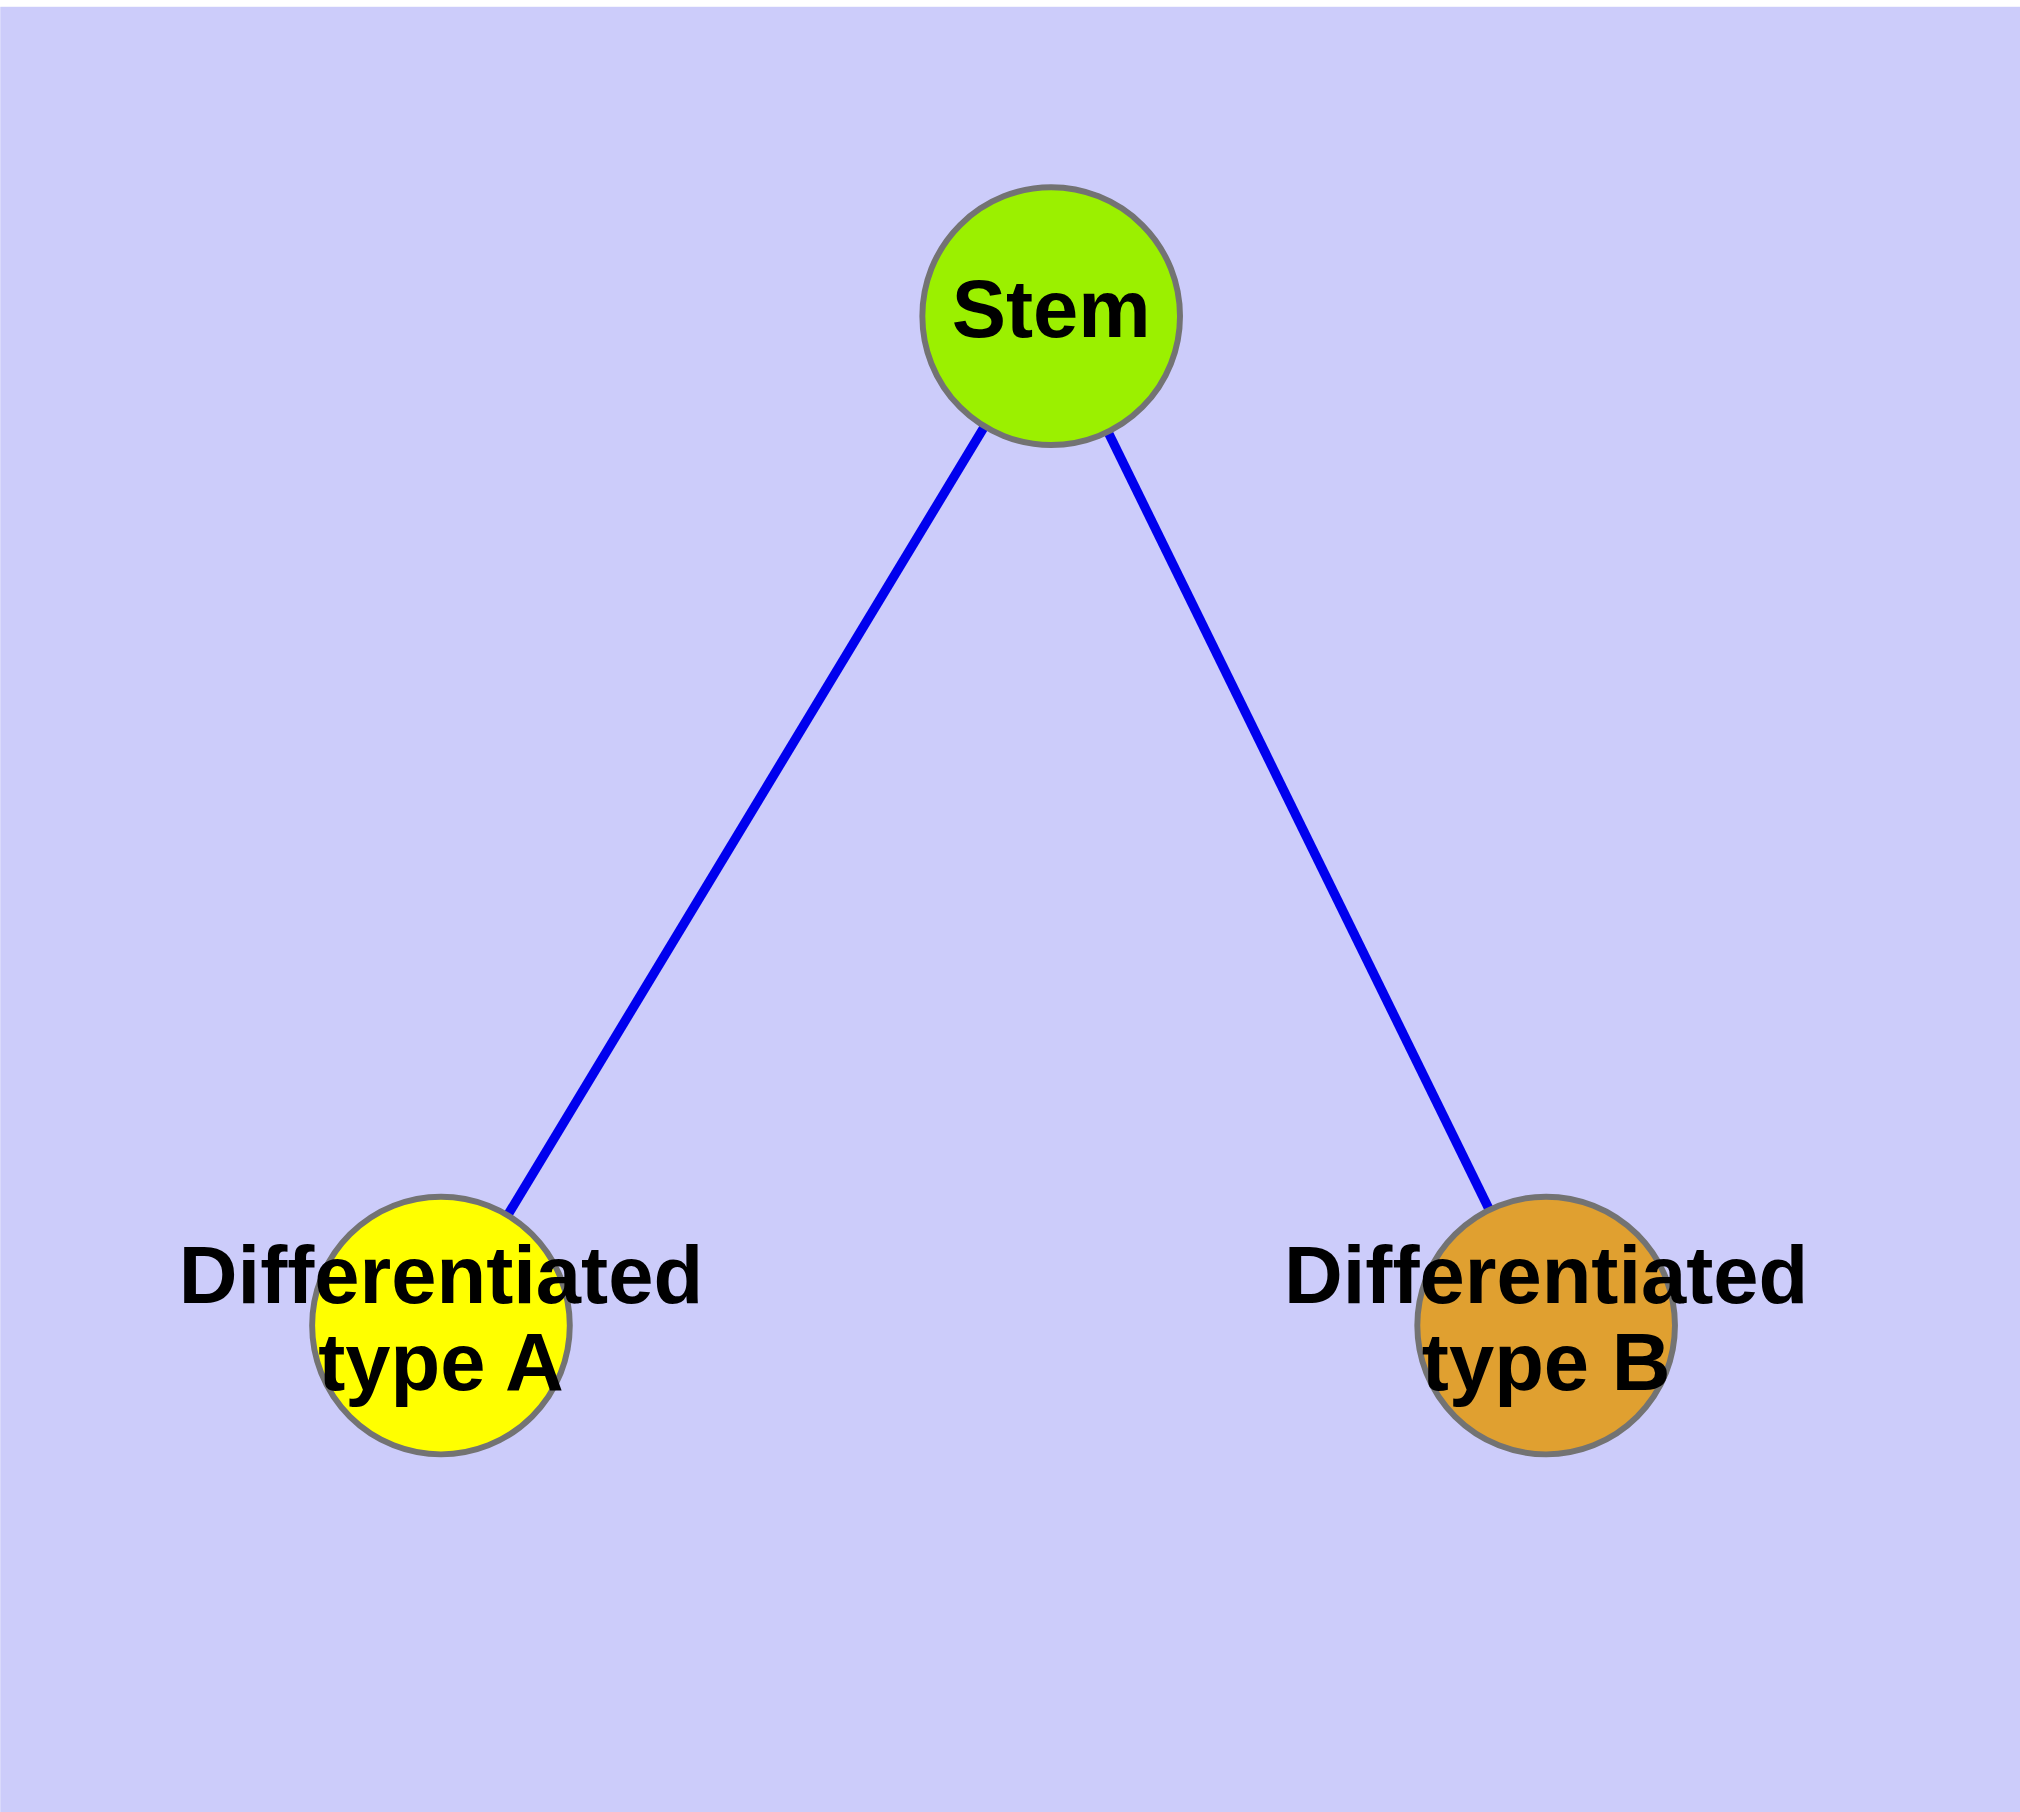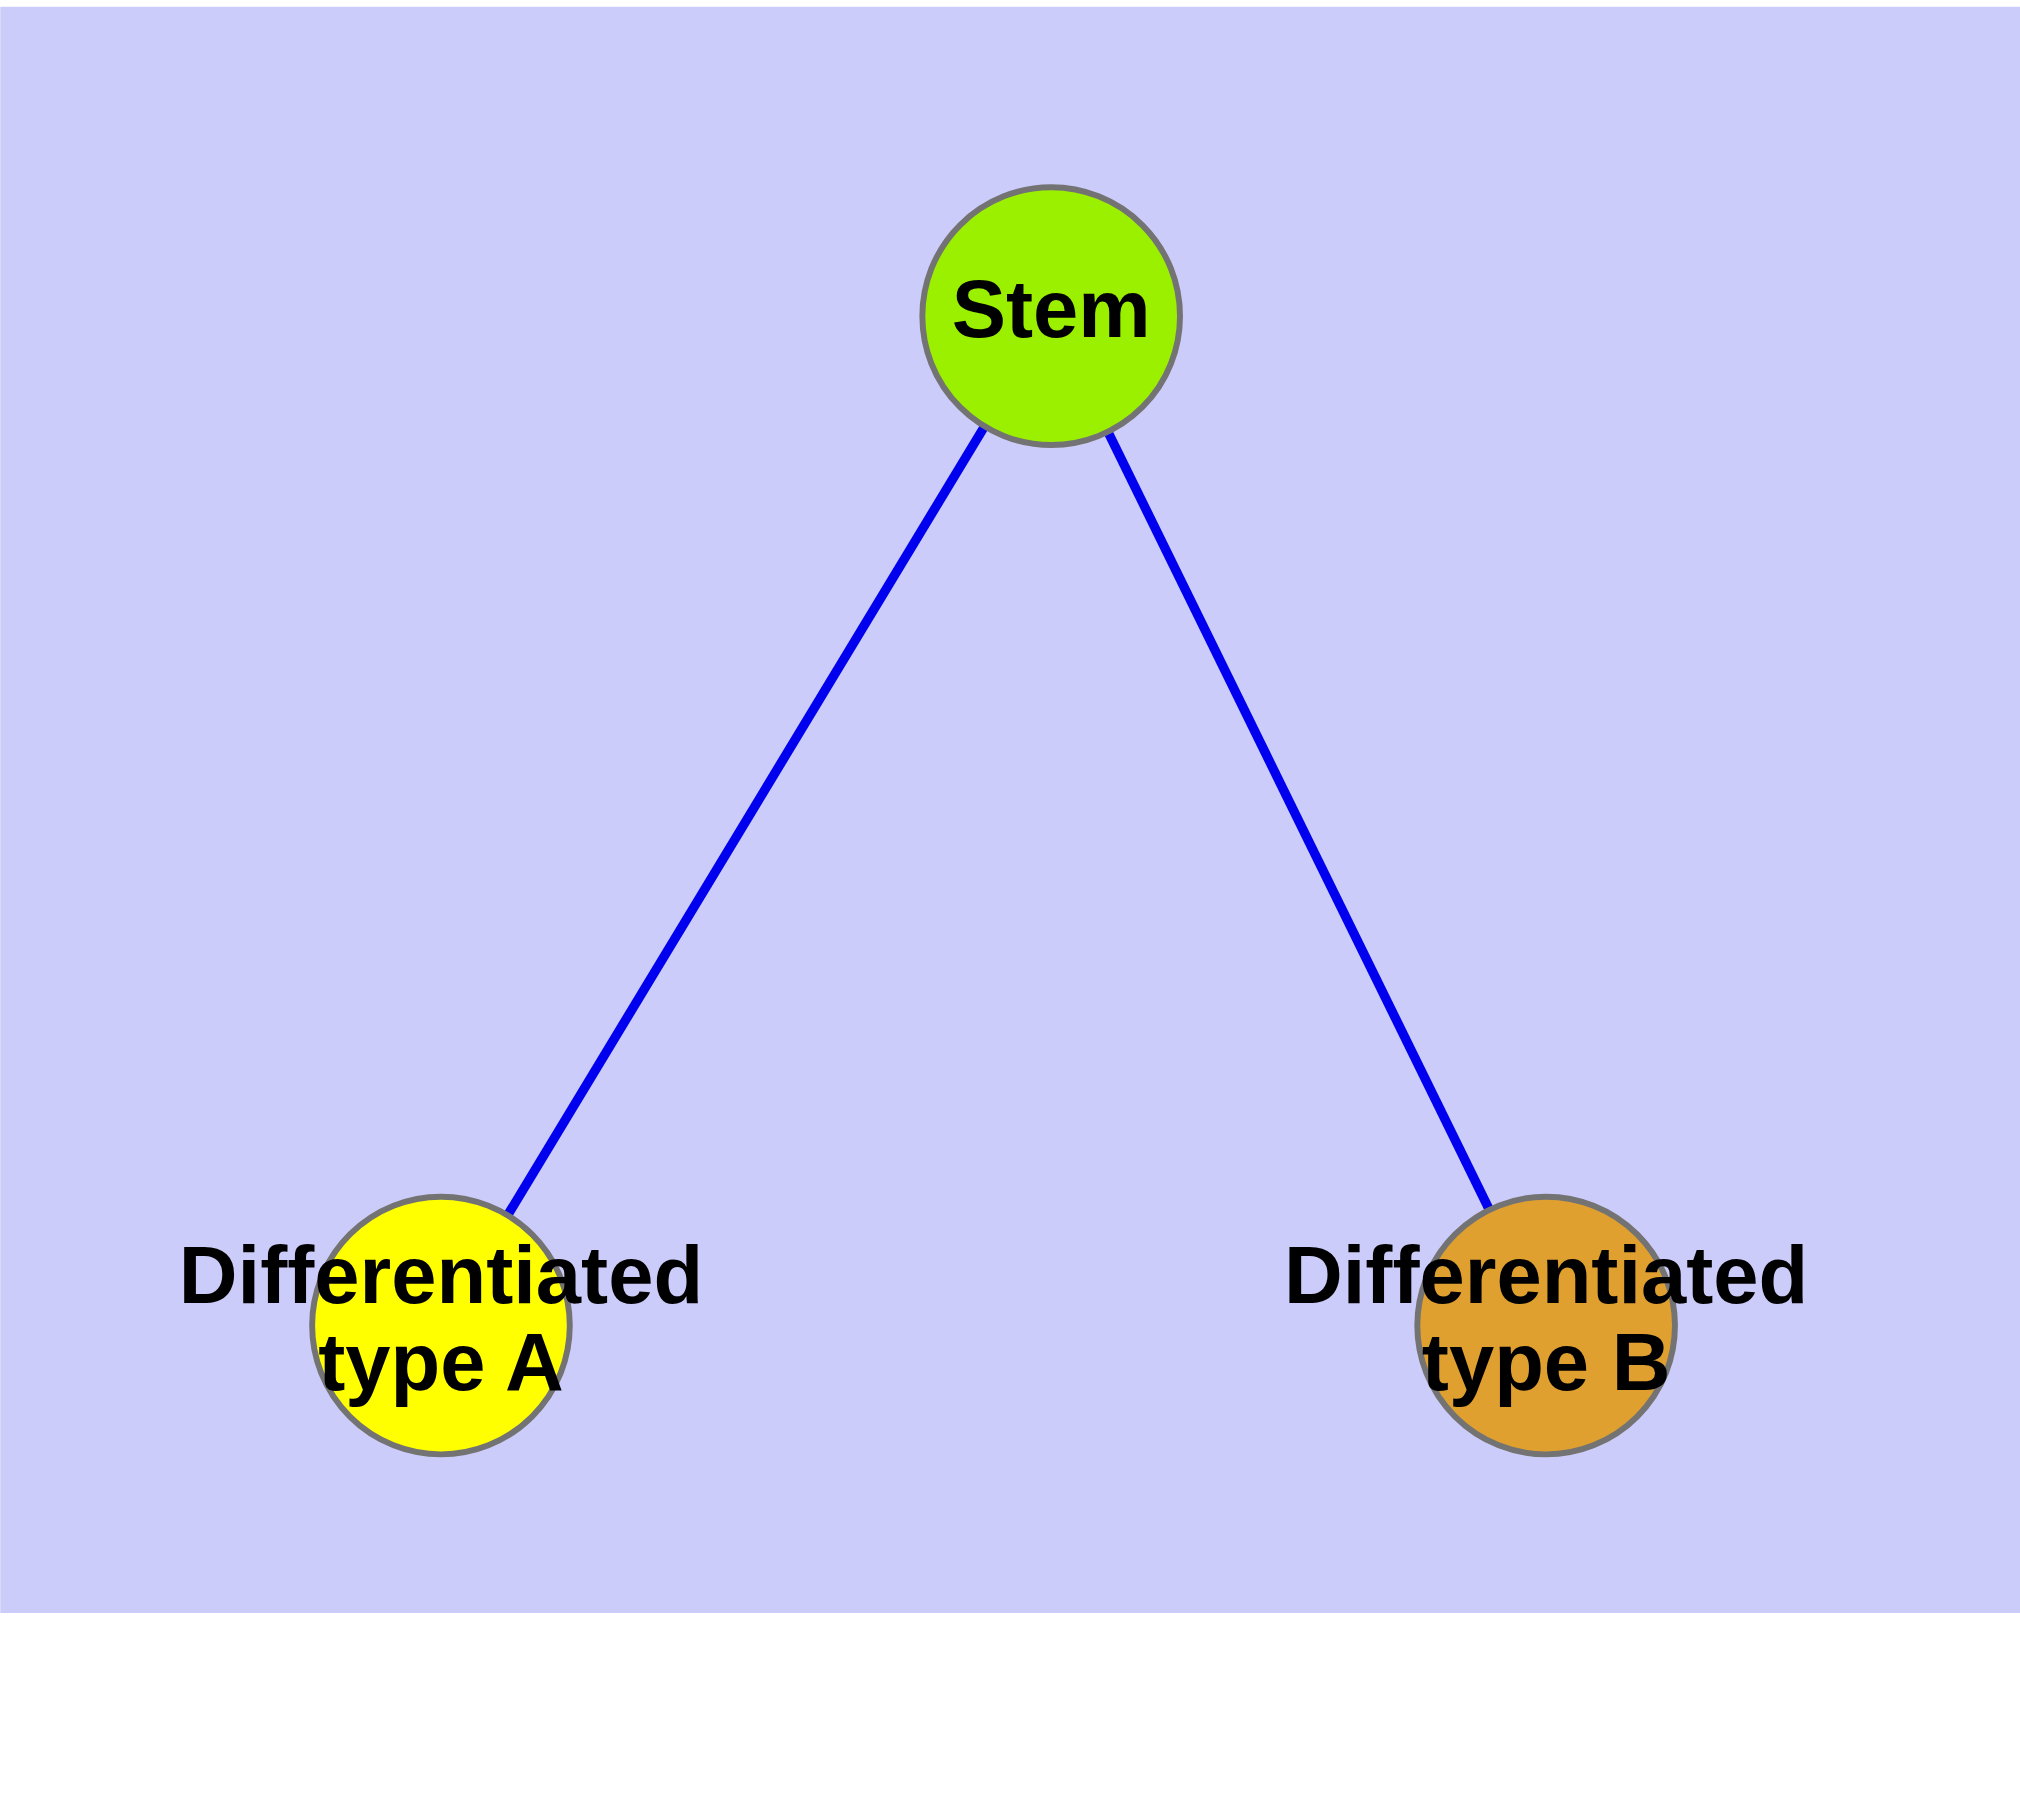--- a/index.html
+++ b/index.html
@@ -36,21 +36,21 @@
   .node-circle {
     stroke-width: 7;
   }
   .edge-line {
     stroke-linecap: butt;
   }
 </style>
 </head>
 <body>
 
-<div id="canvas" style="width: 2021px; height: 1613px;">
+<div id="canvas" style="width: 2021px; height: 1812px;">
   <svg id="graph-svg" viewBox="0 0 2384 2138" xmlns="http://www.w3.org/2000/svg">
 
     <rect id="bg-top-strip" x="0" y="0" width="2384" height="8" fill="#ffffff"></rect>
     <rect id="bg-rect" x="0" y="8" width="2384" height="2130" fill="#ccccfa"></rect>
 
     <g id="edges-layer">
         <line x1="1161.3634204218731" y1="503.0780087188181" x2="598.6365795781269" y2="1433.9219912811818" stroke="#0000ee" stroke-width="11" class="edge-line"></line>
         <line x1="1306.9202004554043" y1="509.4759567506618" x2="1757.0797995445957" y2="1427.5240432493383" stroke="#0000ee" stroke-width="11" class="edge-line"></line>
       </g>
     <g id="nodes-layer">

